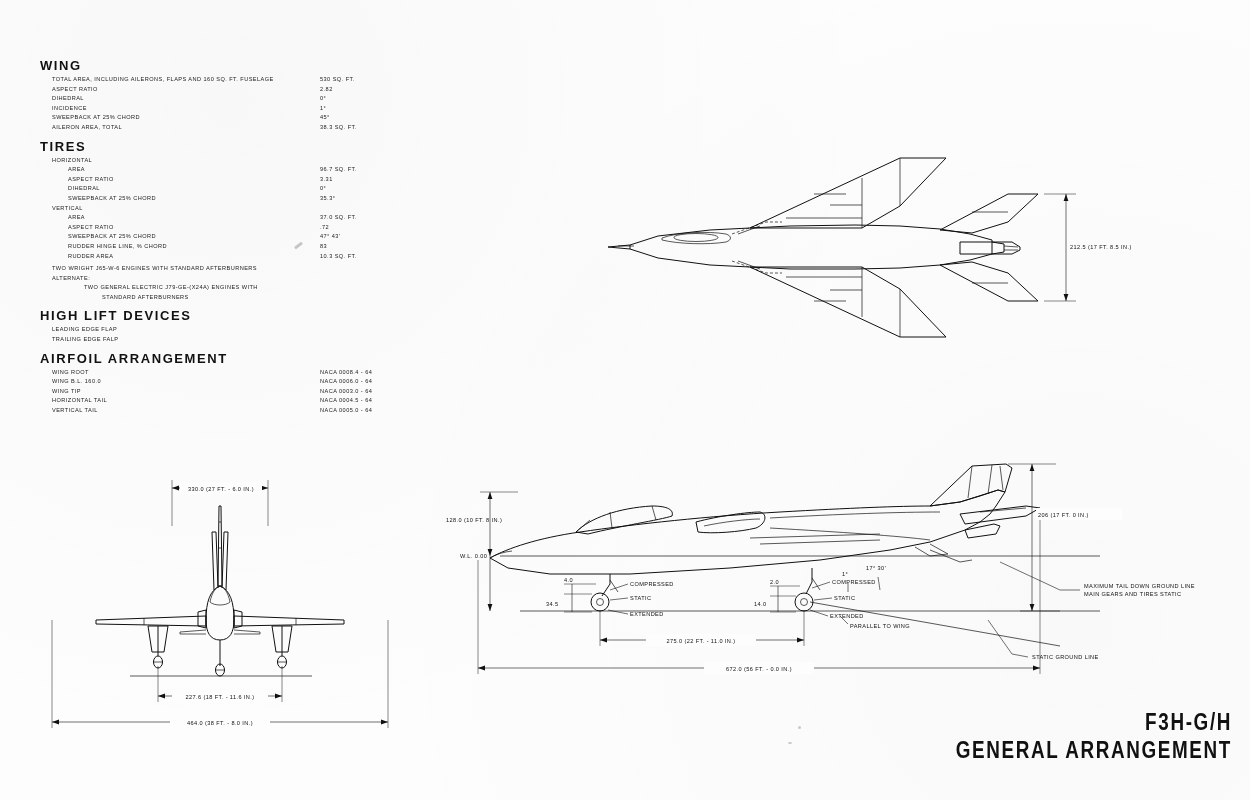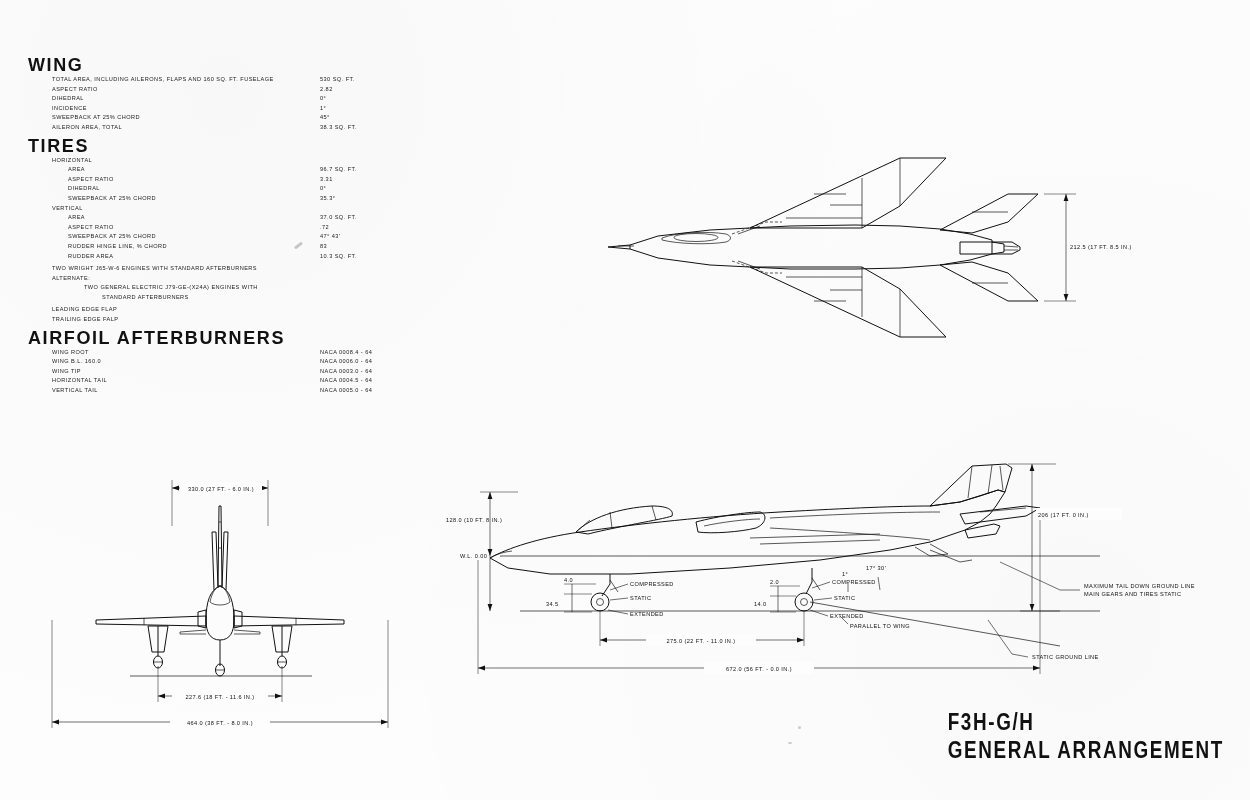--- a/index.html
+++ b/index.html
@@ -14,22 +14,22 @@
   
   #paper{
     position:absolute;inset:0;
     background:
       radial-gradient(circle at 18% 12%, rgba(0,0,0,0.018), transparent 55%),
       radial-gradient(circle at 86% 78%, rgba(0,0,0,0.015), transparent 60%),
       #fdfdfd;
   }
   .spec-block{position:absolute;left:28px;top:58px;width:400px;}
   .sec-head{
-    font-size:18px;letter-spacing:1.6px;font-weight:700;
-    color:#111;margin:0 0 2px 0;line-height:15px;
+    font-size:13px;letter-spacing:1.6px;font-weight:700;
+    color:#111;margin:0 0 2px 12px;line-height:15px;
   }
   .sec-head.tight{margin-top:6px;}
   .rowset{margin:0 0 3px 0;}
   .spec-row{
     position:relative;height:9.6px;line-height:9.6px;
     font-size:5.6px;letter-spacing:.45px;white-space:nowrap;color:#1b1b1b;
   }
   .lbl{position:absolute;}
   .val{position:absolute;left:292px;}
   .i1{left:24px}.i2{left:40px}.i3{left:56px}.i4{left:74px}
@@ -40,21 +40,21 @@
   .ln{fill:none;stroke:#111;stroke-width:1;}
   .ln-thin{fill:none;stroke:#111;stroke-width:.7;}
   .ln-dash{fill:none;stroke:#111;stroke-width:.7;stroke-dasharray:3 2;}
   .dim{fill:none;stroke:#111;stroke-width:.6;}
   .ext{fill:none;stroke:#111;stroke-width:.5;}
   .leader{fill:none;stroke:#111;stroke-width:.6;}
   .dtxt{font-size:5.6px;letter-spacing:.4px;fill:#111;font-family:"Liberation Sans",sans-serif;}
   .dtxt.mid{text-anchor:middle;}
   .solidfill{fill:#111;stroke:none;}
 
-  .title-block{position:absolute;right:26px;bottom:36px;}
+  .title-block{position:absolute;right:18px;bottom:36px;text-align:right;}
   .t-model{
     font-family:"Liberation Sans Narrow","Liberation Sans",sans-serif;
     font-size:23px;font-weight:700;letter-spacing:2px;color:#111;
     transform:scaleX(.82);transform-origin:right center;line-height:28px;
   }
   .t-sub{
     font-family:"Liberation Sans Narrow","Liberation Sans",sans-serif;
     font-size:23px;font-weight:700;letter-spacing:2px;color:#111;
     transform:scaleX(.82);transform-origin:right center;line-height:28px;
   }
@@ -145,29 +145,30 @@
       <div class="spec-row">
         <span class="lbl i1">ALTERNATE:</span>
       </div>
       <div class="spec-row">
         <span class="lbl i3">TWO GENERAL ELECTRIC J79-GE-(X24A) ENGINES WITH</span>
       </div>
       <div class="spec-row">
         <span class="lbl i4">STANDARD AFTERBURNERS</span>
       </div>
     </div>
+    <div class="sec-head tight">HIGH LIFT DEVICES</div>
     <div class="rowset">
       <div class="spec-row">
         <span class="lbl i1">LEADING EDGE FLAP</span>
       </div>
       <div class="spec-row">
         <span class="lbl i1">TRAILING EDGE FALP</span>
       </div>
     </div>
-    <div class="sec-head tight">AIRFOIL AFTERBURNERS</div>
+    <div class="sec-head tight">AIRFOIL ARRANGEMENT</div>
     <div class="rowset">
       <div class="spec-row">
         <span class="lbl i1">WING ROOT</span>
         <span class="val">NACA 0008.4 - 64</span>
       </div>
       <div class="spec-row">
         <span class="lbl i1">WING B.L. 160.0</span>
         <span class="val">NACA 0006.0 - 64</span>
       </div>
       <div class="spec-row">

